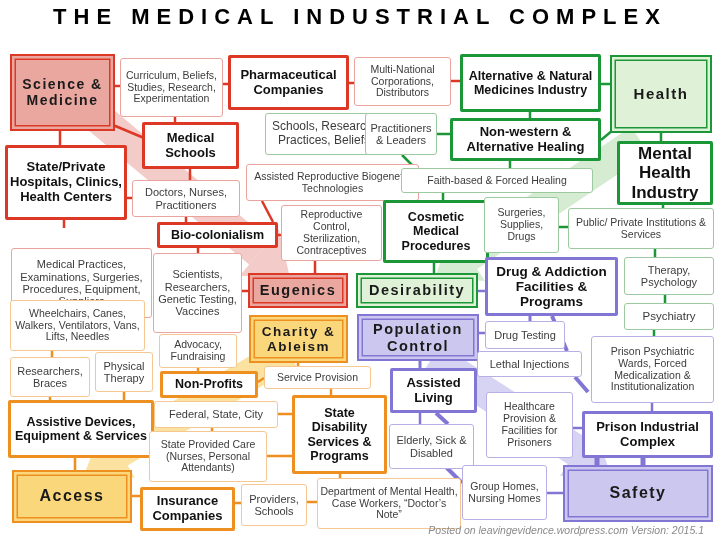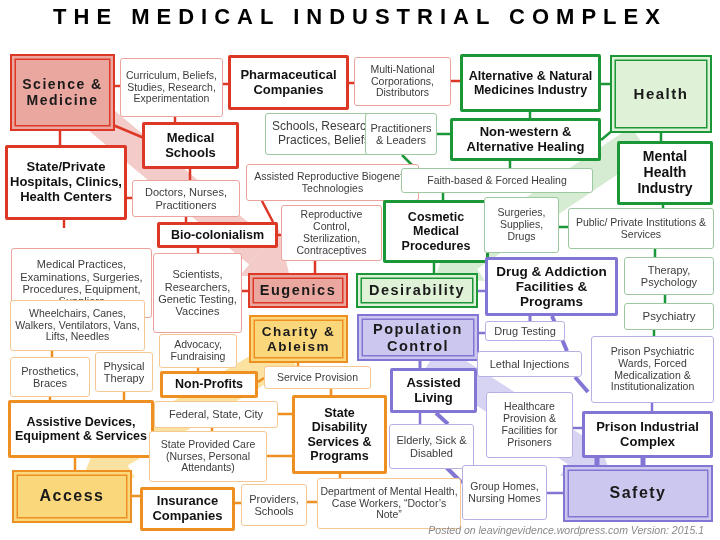--- a/index.html
+++ b/index.html
@@ -105,41 +105,41 @@
       <div class="node minor" style="left: 11px; top: 228px; width: 141px; height: 70px; font-size: 11px; border-color: rgb(235, 164, 157); margin-top: 20px;">Medical Practices, Examinations, Surgeries, Procedures, Equipment, Suppliers</div>
       <div class="node minor" style="left: 153px; top: 253px; width: 89px; height: 80px; font-size: 11px; border-color: rgb(235, 164, 157);">Scientists, Researchers, Genetic Testing, Vaccines</div>
       <div class="node minor" style="left: 246px; top: 164px; width: 173px; height: 37px; font-size: 10.5px; border-color: rgb(235, 164, 157);">Assisted Reproductive Biogenetic Technologies</div>
       <div class="node minor" style="left: 281px; top: 205px; width: 101px; height: 56px; font-size: 10.5px; border-color: rgb(235, 164, 157);">Reproductive Control, Sterilization, Contraceptives</div>
       <div class="node hub" style="left: 248px; top: 273px; width: 100px; height: 35px; font-size: 14.5px; border-color: rgb(221, 56, 38); background: rgb(233, 167, 160); box-shadow: rgb(233, 167, 160) 0px 0px 0px 2.5px inset, rgb(221, 56, 38) 0px 0px 0px 4px inset;">Eugenics</div>
       <div class="node major" style="left: 460px; top: 54px; width: 141px; height: 58px; font-size: 12.5px; border-color: rgb(27, 151, 56);">Alternative &amp; Natural Medicines Industry</div>
       <div class="node hub" style="left: 610px; top: 55px; width: 102px; height: 78px; font-size: 15px; border-color: rgb(27, 151, 56); background: rgb(223, 242, 216); box-shadow: rgb(223, 242, 216) 0px 0px 0px 2.5px inset, rgb(27, 151, 56) 0px 0px 0px 4px inset;">Health</div>
       <div class="node minor" style="left: 245px; top: 113px; width: 118px; height: 42px; font-size: 12px; border-color: rgb(156, 201, 160); margin-left: 20px;">Schools, Research, Practices, Beliefs</div>
       <div class="node minor" style="left: 365px; top: 113px; width: 72px; height: 42px; font-size: 11px; border-color: rgb(156, 201, 160);">Practitioners &amp; Leaders</div>
       <div class="node major" style="left: 450px; top: 118px; width: 151px; height: 43px; font-size: 13px; border-color: rgb(27, 151, 56);">Non-western &amp; Alternative Healing</div>
-      <div class="node major" style="left: 617px; top: 141px; width: 96px; height: 64px; font-size: 14px; border-color: rgb(27, 151, 56);">Mental Health Industry</div>
+      <div class="node major" style="left: 617px; top: 141px; width: 96px; height: 64px; font-size: 17px; border-color: rgb(27, 151, 56);">Mental Health Industry</div>
       <div class="node minor" style="left: 401px; top: 168px; width: 192px; height: 25px; font-size: 10.5px; border-color: rgb(156, 201, 160);">Faith-based &amp; Forced Healing</div>
       <div class="node major" style="left: 383px; top: 200px; width: 106px; height: 63px; font-size: 12.5px; border-color: rgb(27, 151, 56);">Cosmetic Medical Procedures</div>
       <div class="node minor" style="left: 484px; top: 197px; width: 75px; height: 56px; font-size: 10.5px; border-color: rgb(156, 201, 160);">Surgeries, Supplies, Drugs</div>
       <div class="node minor" style="left: 568px; top: 208px; width: 146px; height: 41px; font-size: 10.5px; border-color: rgb(156, 201, 160);">Public/ Private Institutions &amp; Services</div>
       <div class="node hub" style="left: 356px; top: 273px; width: 122px; height: 35px; font-size: 14.5px; border-color: rgb(27, 151, 56); background: rgb(223, 242, 216); box-shadow: rgb(223, 242, 216) 0px 0px 0px 2.5px inset, rgb(27, 151, 56) 0px 0px 0px 4px inset;">Desirability</div>
       <div class="node minor" style="left: 624px; top: 257px; width: 90px; height: 38px; font-size: 11px; border-color: rgb(156, 201, 160);">Therapy, Psychology</div>
       <div class="node minor" style="left: 624px; top: 303px; width: 90px; height: 27px; font-size: 11.5px; border-color: rgb(156, 201, 160);">Psychiatry</div>
       <div class="node major" style="left: 485px; top: 257px; width: 133px; height: 59px; font-size: 13.5px; border-color: rgb(130, 118, 212);">Drug &amp; Addiction Facilities &amp; Programs</div>
       <div class="node hub" style="left: 357px; top: 314px; width: 122px; height: 47px; font-size: 14.5px; border-color: rgb(130, 118, 212); background: rgb(204, 199, 238); box-shadow: rgb(204, 199, 238) 0px 0px 0px 2.5px inset, rgb(130, 118, 212) 0px 0px 0px 4px inset;">Population Control</div>
-      <div class="node minor" style="left: 485px; top: 321px; width: 80px; height: 20px; font-size: 11px; border-color: rgb(185, 175, 229);">Drug Testing</div>
+      <div class="node minor" style="left: 485px; top: 321px; width: 80px; height: 28px; font-size: 11px; border-color: rgb(185, 175, 229);">Drug Testing</div>
       <div class="node minor" style="left: 477px; top: 351px; width: 105px; height: 26px; font-size: 11px; border-color: rgb(185, 175, 229);">Lethal Injections</div>
       <div class="node minor" style="left: 591px; top: 336px; width: 123px; height: 67px; font-size: 10.5px; border-color: rgb(185, 175, 229);">Prison Psychiatric Wards, Forced Medicalization &amp; Institutionalization</div>
       <div class="node major" style="left: 390px; top: 368px; width: 87px; height: 45px; font-size: 13px; border-color: rgb(130, 118, 212);">Assisted Living</div>
       <div class="node minor" style="left: 389px; top: 424px; width: 85px; height: 45px; font-size: 11px; border-color: rgb(185, 175, 229);">Elderly, Sick &amp; Disabled</div>
       <div class="node minor" style="left: 486px; top: 392px; width: 87px; height: 66px; font-size: 10.5px; border-color: rgb(185, 175, 229);">Healthcare Provision &amp; Facilities for Prisoners</div>
       <div class="node major" style="left: 582px; top: 411px; width: 131px; height: 47px; font-size: 13px; border-color: rgb(130, 118, 212);">Prison Industrial Complex</div>
       <div class="node minor" style="left: 462px; top: 465px; width: 85px; height: 55px; font-size: 10.5px; border-color: rgb(185, 175, 229);">Group Homes, Nursing Homes</div>
       <div class="node hub" style="left: 563px; top: 465px; width: 150px; height: 57px; font-size: 16px; border-color: rgb(130, 118, 212); background: rgb(204, 199, 238); box-shadow: rgb(204, 199, 238) 0px 0px 0px 2.5px inset, rgb(130, 118, 212) 0px 0px 0px 4px inset;">Safety</div>
       <div class="node minor" style="left: 10px; top: 300px; width: 135px; height: 51px; font-size: 10.5px; border-color: rgb(245, 200, 147);">Wheelchairs, Canes, Walkers, Ventilators, Vans, Lifts, Needles</div>
-      <div class="node minor" style="left: 10px; top: 357px; width: 80px; height: 40px; font-size: 11px; border-color: rgb(245, 200, 147);">Prosthetics, Braces</div>
+      <div class="node minor" style="left: 10px; top: 357px; width: 80px; height: 40px; font-size: 11px; border-color: rgb(245, 200, 147);">Researchers, Braces</div>
       <div class="node minor" style="left: 95px; top: 352px; width: 58px; height: 40px; font-size: 11px; border-color: rgb(245, 200, 147);">Physical Therapy</div>
       <div class="node minor" style="left: 159px; top: 334px; width: 78px; height: 34px; font-size: 10.5px; border-color: rgb(245, 200, 147);">Advocacy, Fundraising</div>
       <div class="node hub" style="left: 249px; top: 315px; width: 99px; height: 48px; font-size: 13.5px; border-color: rgb(238, 143, 33); background: rgb(251, 215, 124); box-shadow: rgb(251, 215, 124) 0px 0px 0px 2.5px inset, rgb(238, 143, 33) 0px 0px 0px 4px inset;">Charity &amp; Ableism</div>
       <div class="node major" style="left: 160px; top: 371px; width: 98px; height: 27px; font-size: 12.5px; border-color: rgb(238, 143, 33);">Non-Profits</div>
       <div class="node minor" style="left: 264px; top: 366px; width: 107px; height: 23px; font-size: 10.5px; border-color: rgb(245, 200, 147);">Service Provision</div>
       <div class="node minor" style="left: 154px; top: 401px; width: 124px; height: 27px; font-size: 11px; border-color: rgb(245, 200, 147);">Federal, State, City</div>
       <div class="node major" style="left: 8px; top: 400px; width: 146px; height: 58px; font-size: 12.5px; border-color: rgb(238, 143, 33);">Assistive Devices, Equipment &amp; Services</div>
       <div class="node minor" style="left: 149px; top: 431px; width: 118px; height: 51px; font-size: 10.5px; border-color: rgb(245, 200, 147);">State Provided Care (Nurses, Personal Attendants)</div>
       <div class="node major" style="left: 292px; top: 395px; width: 95px; height: 79px; font-size: 12.5px; border-color: rgb(238, 143, 33);">State Disability Services &amp; Programs</div>
       <div class="node hub" style="left: 12px; top: 470px; width: 120px; height: 53px; font-size: 16px; border-color: rgb(238, 143, 33); background: rgb(251, 215, 124); box-shadow: rgb(251, 215, 124) 0px 0px 0px 2.5px inset, rgb(238, 143, 33) 0px 0px 0px 4px inset;">Access</div>

